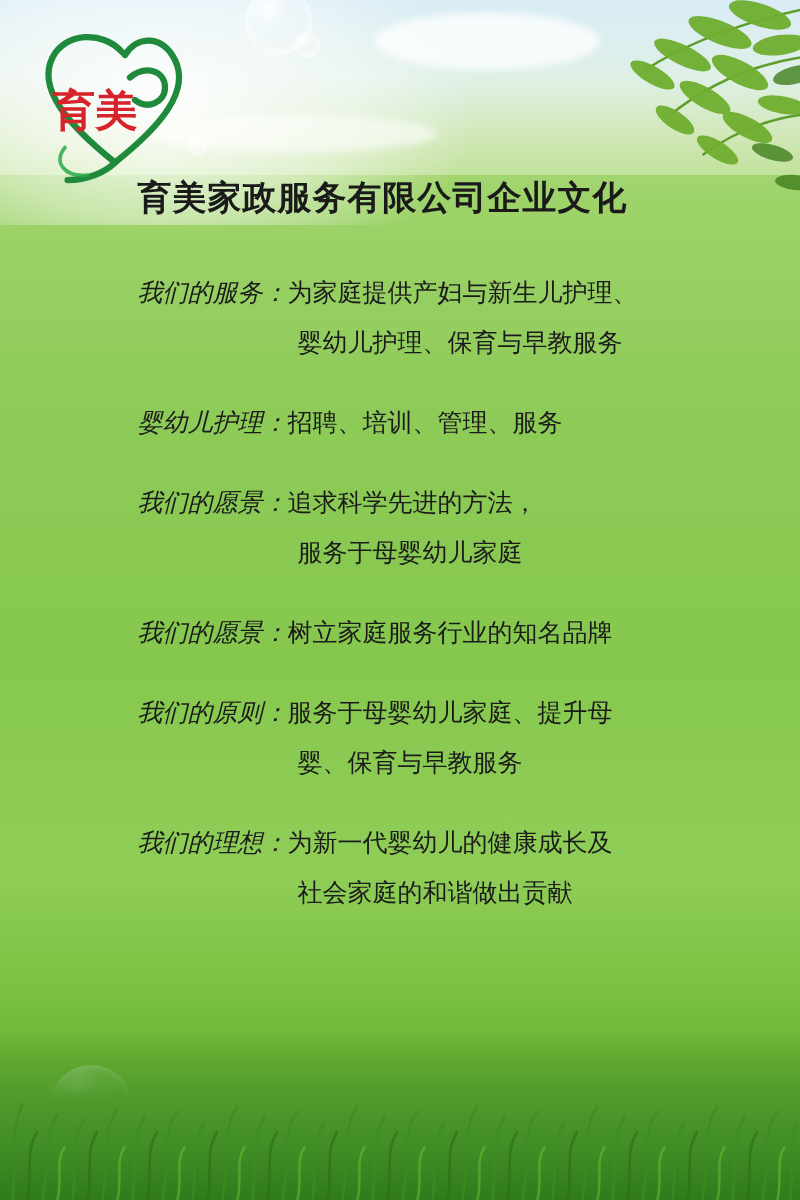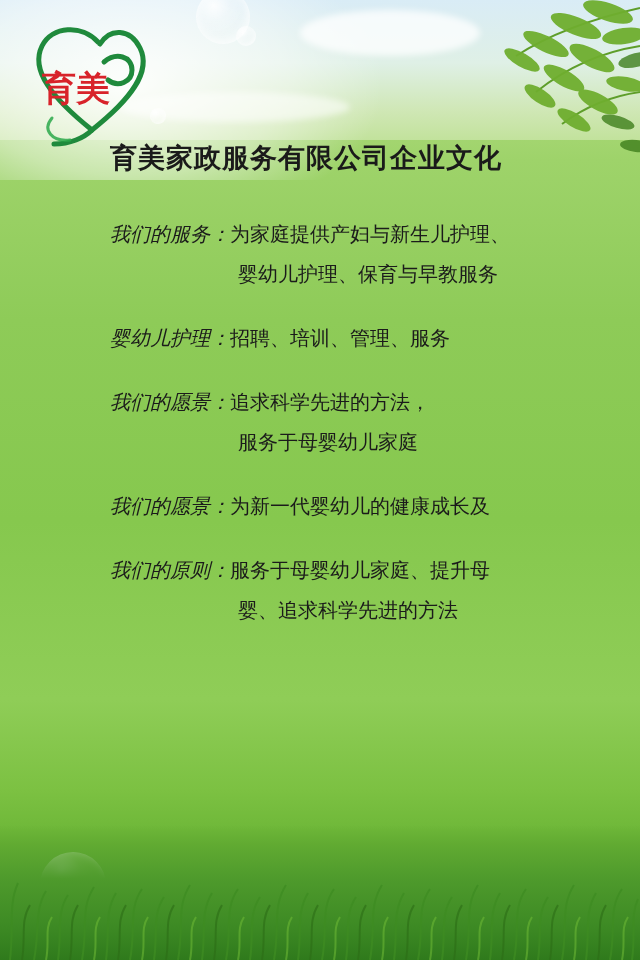--- a/index.html
+++ b/index.html
@@ -204,31 +204,37 @@
 
       <div class="row">
         <div class="row-line">
           <span class="label">我们的愿景：</span><span>追求科学先进的方法，</span>
         </div>
         <div class="row-line cont">服务于母婴幼儿家庭</div>
       </div>
 
       <div class="row">
         <div class="row-line">
-          <span class="label">我们的愿景：</span><span>为新一代婴幼儿的健康成长及</span>
+          <span class="label">我们的愿景：</span><span>树立家庭服务行业的知名品牌</span>
         </div>
       </div>
 
       <div class="row">
         <div class="row-line">
           <span class="label">我们的原则：</span><span>服务于母婴幼儿家庭、提升母</span>
         </div>
-        <div class="row-line cont">婴、追求科学先进的方法</div>
-      </div>
-
+        <div class="row-line cont">婴、保育与早教服务</div>
+      </div>
+
+      <div class="row">
+        <div class="row-line">
+          <span class="label">我们的理想：</span><span>为新一代婴幼儿的健康成长及</span>
+        </div>
+        <div class="row-line cont">社会家庭的和谐做出贡献</div>
+      </div>
 
 
     </div>
   </div>
 
   <div class="grass"></div>
   <svg class="grass-blades" viewBox="0 0 640 135" preserveAspectRatio="none">
     <g stroke="#3e8c22" stroke-width="2" fill="none" opacity="0.75">
       <path d="M10 135 C14 100 8 80 18 58"></path>
         <path d="M34 135 C40 104 34 86 46 66"></path>

